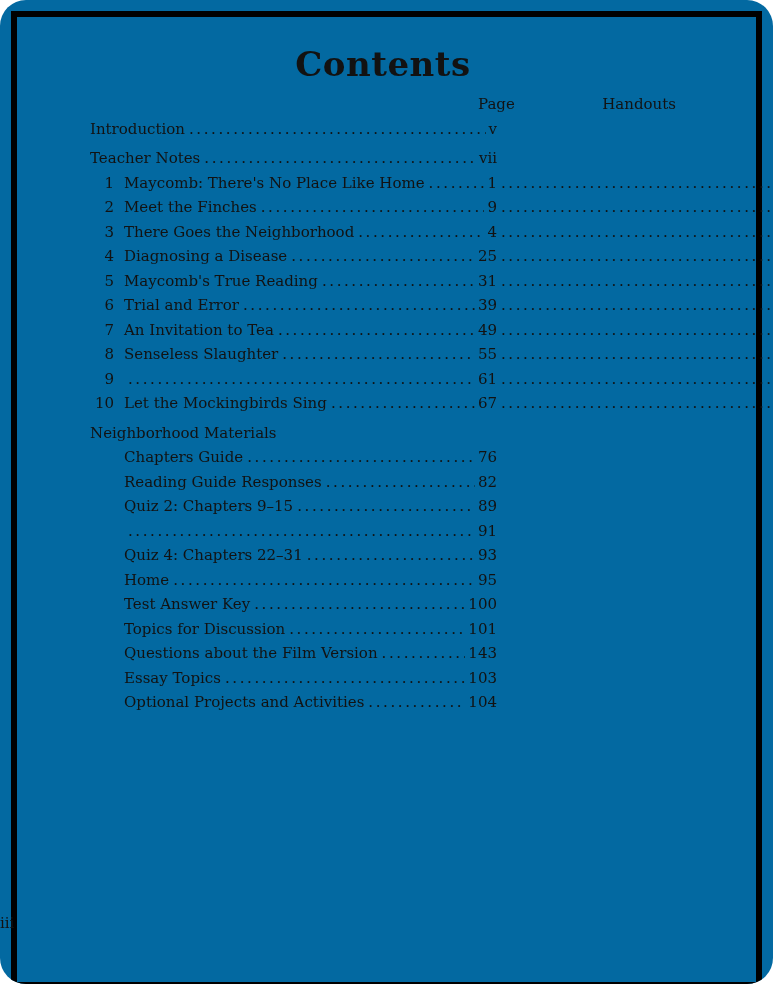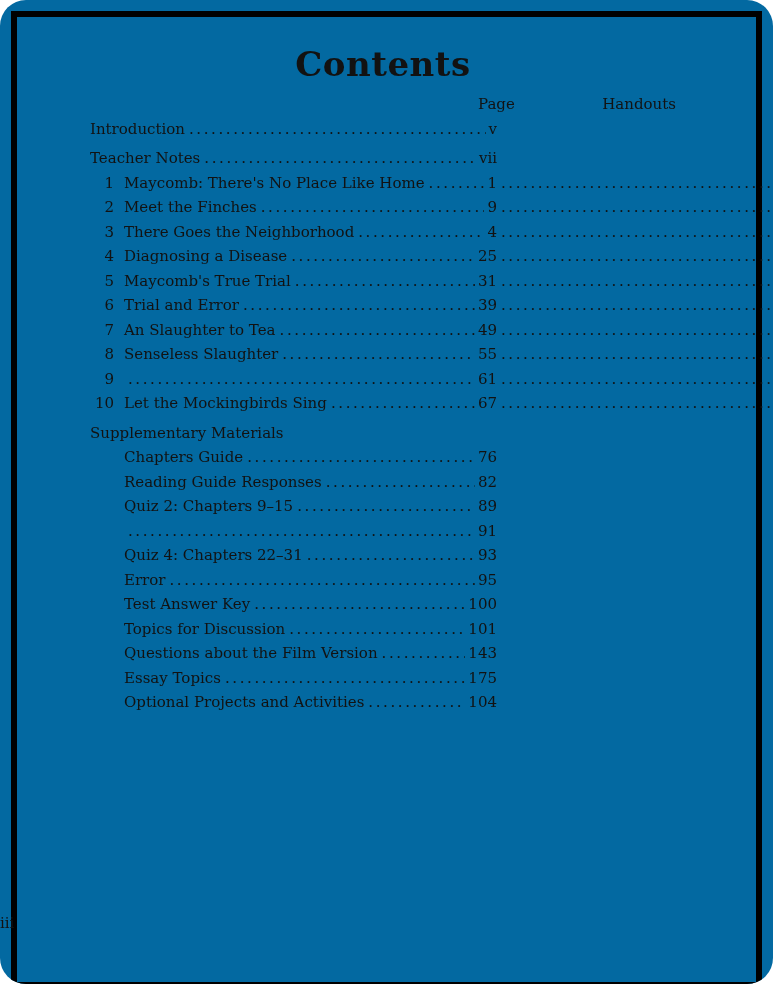--- a/index.html
+++ b/index.html
@@ -127,21 +127,21 @@
         <span class="pagenum">25</span>
       </div>
       <div class="cell2">
         <span class="dots"></span>
 
       </div>
     </div>
     <div class="row">
       <div class="cell1">
         <span class="num">5</span>
-        <span class="title">Maycomb's True Trial</span>
+        <span class="title">Maycomb's True Reading</span>
         <span class="dots"></span>
         <span class="pagenum">31</span>
       </div>
       <div class="cell2">
         <span class="dots"></span>
 
       </div>
     </div>
     <div class="row">
       <div class="cell1">
@@ -151,21 +151,21 @@
         <span class="pagenum">39</span>
       </div>
       <div class="cell2">
         <span class="dots"></span>
 
       </div>
     </div>
     <div class="row">
       <div class="cell1">
         <span class="num">7</span>
-        <span class="title">An Slaughter to Tea</span>
+        <span class="title">An Invitation to Tea</span>
         <span class="dots"></span>
         <span class="pagenum">49</span>
       </div>
       <div class="cell2">
         <span class="dots"></span>
 
       </div>
     </div>
     <div class="row">
       <div class="cell1">
@@ -196,21 +196,21 @@
         <span class="title">Let the Mockingbirds Sing</span>
         <span class="dots"></span>
         <span class="pagenum">67</span>
       </div>
       <div class="cell2">
         <span class="dots"></span>
 
       </div>
     </div>
 
-    <div class="section-heading">Supplementary Materials</div>
+    <div class="section-heading">Neighborhood Materials</div>
 
     <div class="row supp">
       <div class="cell1">
         <span class="title">Chapters Guide</span>
         <span class="dots"></span>
         <span class="pagenum">76</span>
       </div>
     </div>
     <div class="row supp">
       <div class="cell1">
@@ -234,21 +234,21 @@
     </div>
     <div class="row supp">
       <div class="cell1">
         <span class="title">Quiz 4: Chapters 22–31</span>
         <span class="dots"></span>
         <span class="pagenum">93</span>
       </div>
     </div>
     <div class="row supp">
       <div class="cell1">
-        <span class="title">Error</span>
+        <span class="title">Home</span>
         <span class="dots"></span>
         <span class="pagenum">95</span>
       </div>
     </div>
     <div class="row supp">
       <div class="cell1">
         <span class="title">Test Answer Key</span>
         <span class="dots"></span>
         <span class="pagenum">100</span>
       </div>
@@ -264,21 +264,21 @@
       <div class="cell1">
         <span class="title">Questions about the Film Version</span>
         <span class="dots"></span>
         <span class="pagenum">143</span>
       </div>
     </div>
     <div class="row supp">
       <div class="cell1">
         <span class="title">Essay Topics</span>
         <span class="dots"></span>
-        <span class="pagenum">175</span>
+        <span class="pagenum">103</span>
       </div>
     </div>
     <div class="row supp">
       <div class="cell1">
         <span class="title">Optional Projects and Activities</span>
         <span class="dots"></span>
         <span class="pagenum">104</span>
       </div>
     </div>
   </div>

